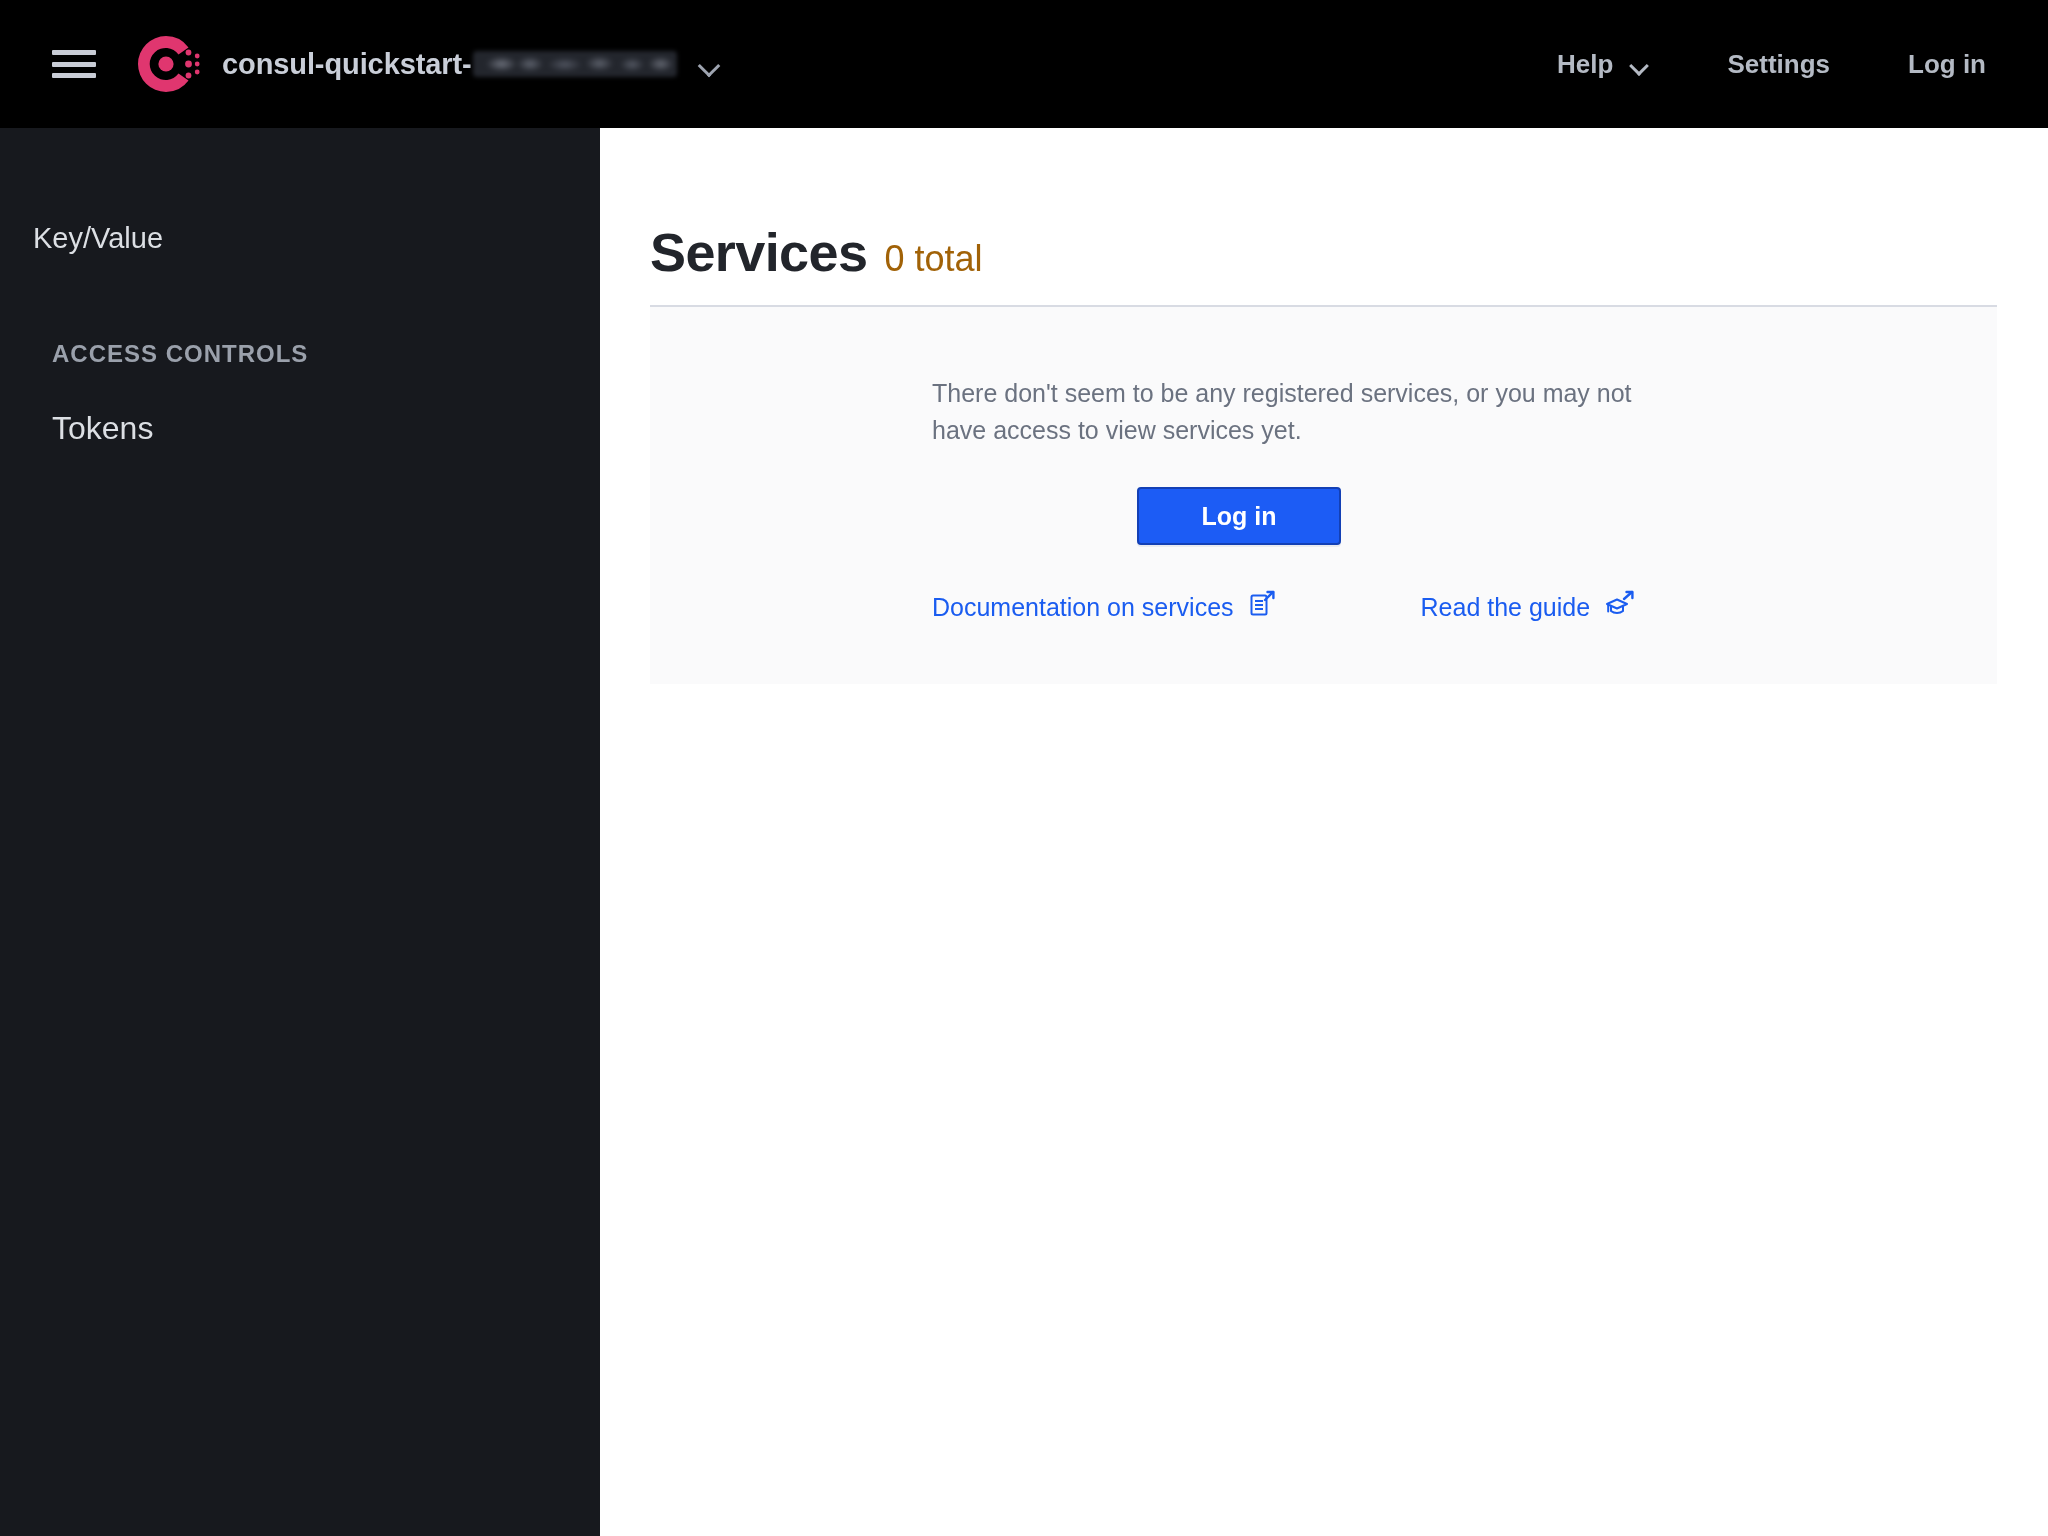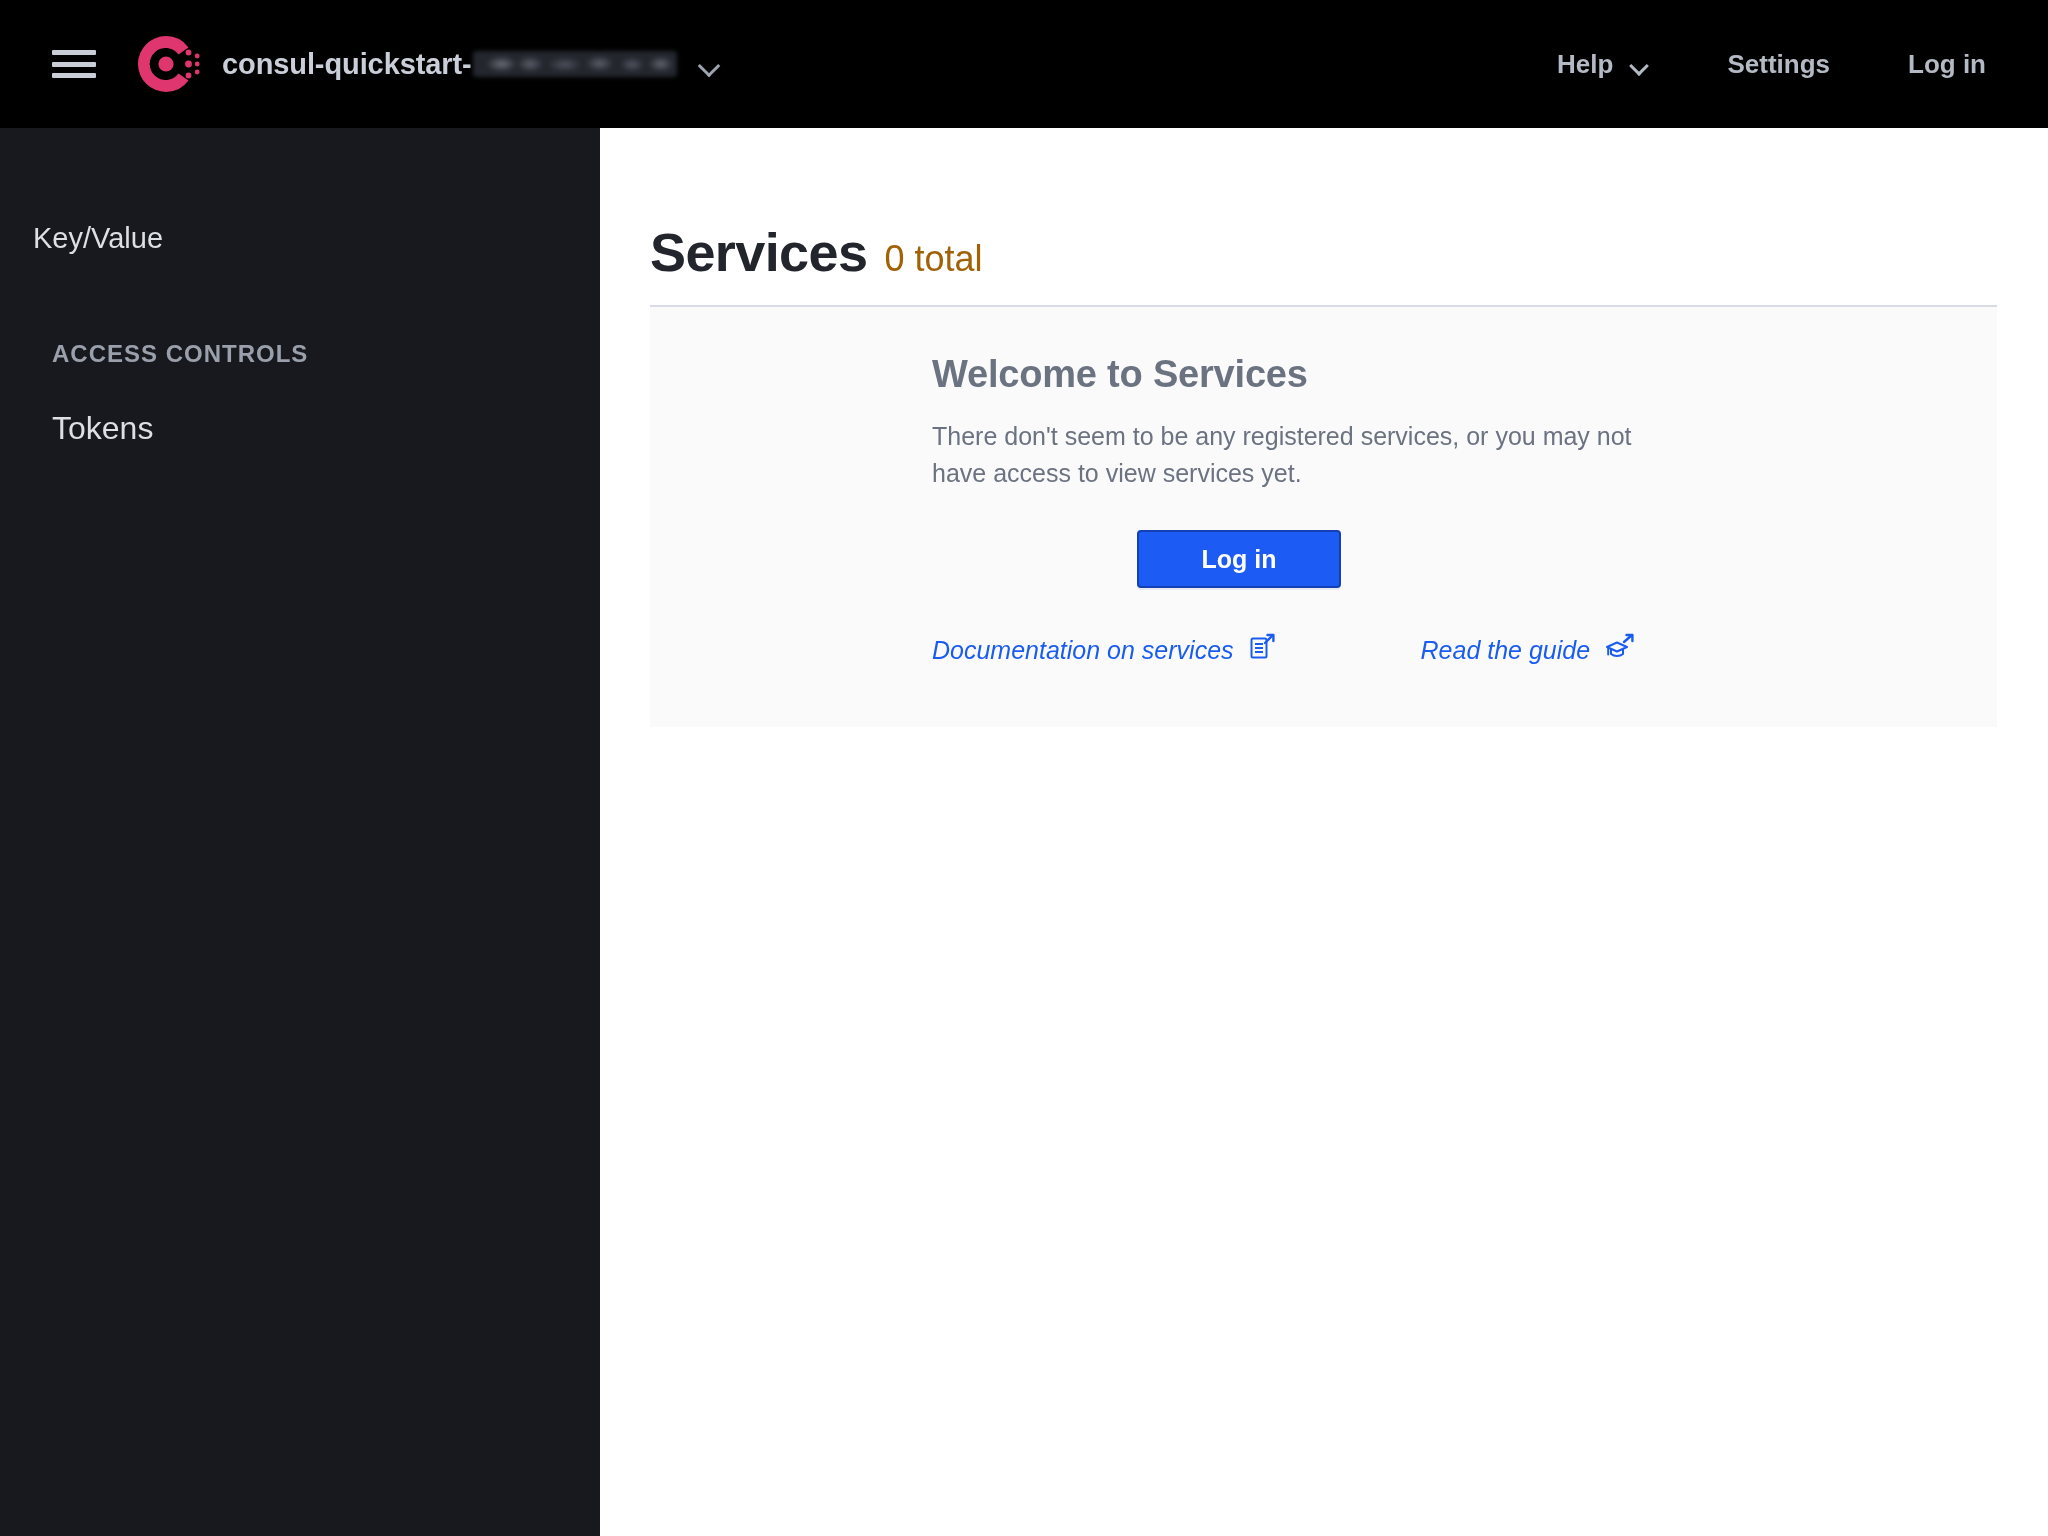--- a/index.html
+++ b/index.html
@@ -251,21 +251,21 @@
     align-items: center;
   }
   .doc-link {
     font-size: 25px;
     color: #1a5cf0;
     cursor: pointer;
     display: flex;
     align-items: center;
     white-space: nowrap;
   }
-  .doc-link .lbl { margin-right: 14px; font-style: italic; }
+  .doc-link .lbl { margin-right: 14px; }
   .link-gap { width: 145px; }
   .ext-icon { display: block; }
 
   
   .logo-svg { display: block; }
 </style>
 </head>
 <body>
 
 <div id="app">
@@ -328,21 +328,20 @@
   <div id="main">
 
     <div class="page-head">
       <span class="page-title">Services</span>
       <span class="page-count">0 total</span>
     </div>
 
     <div class="panel">
       <div class="panel-inner">
 
-        <div class="panel-title">Welcome to Services</div>
 
         <div class="panel-body">There don't seem to be any registered services, or you may not have access to view services yet.</div>
 
         <button class="login-btn">
           <span>Log in</span>
         </button>
 
         <div class="links-row">
 
           <a class="doc-link">

